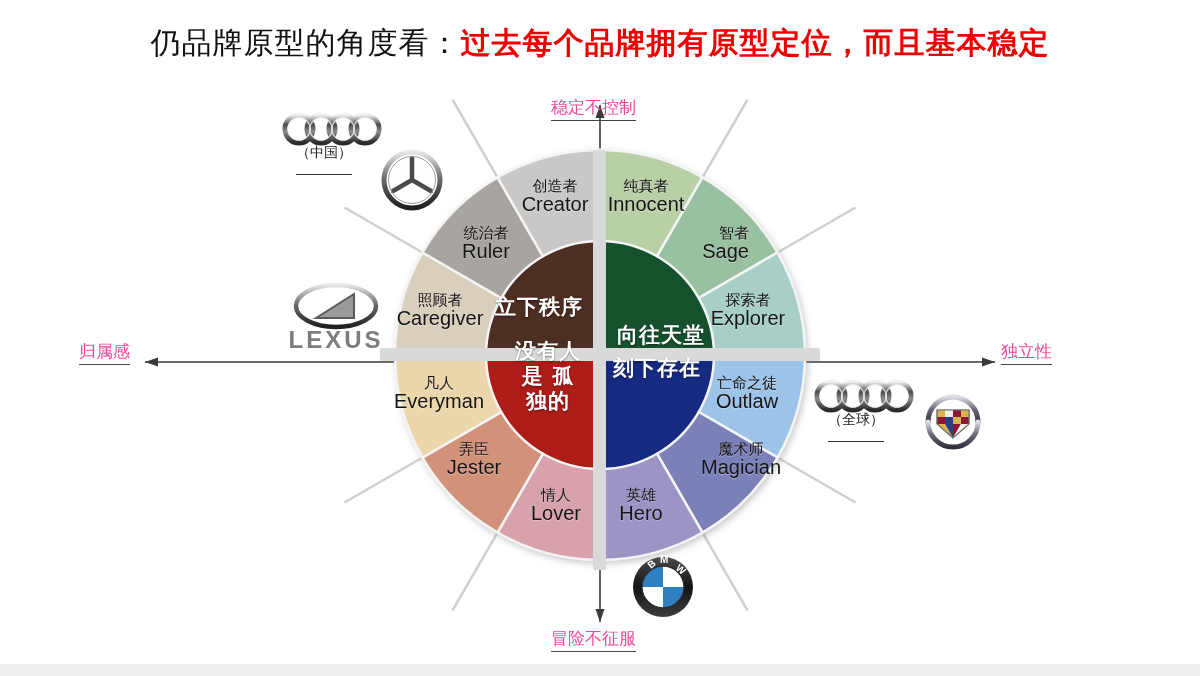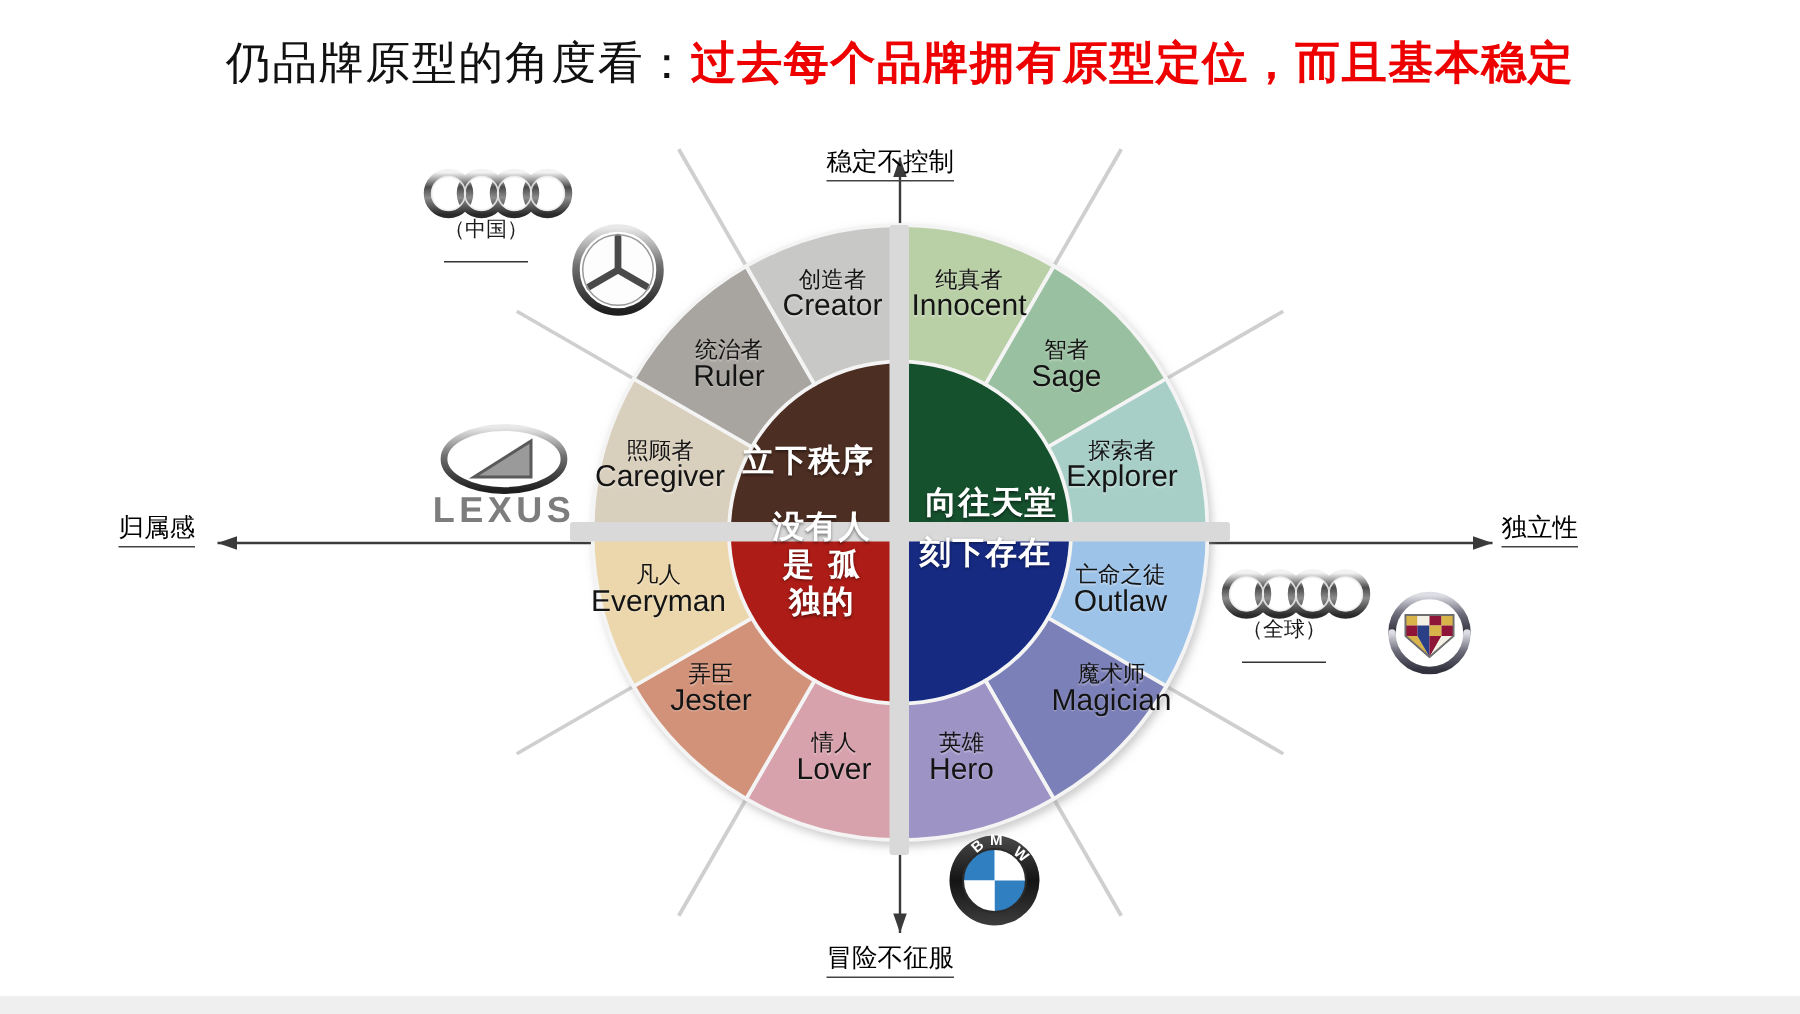--- a/index.html
+++ b/index.html
@@ -23,21 +23,21 @@
   #title .red{
     color:#ee0000;font-weight:bold;
   }
   
   #stage{position:absolute;left:0;top:0;width:1200px;height:676px;}
   svg.layer{position:absolute;left:0;top:0;width:1200px;height:676px;}
   
   .axis-label{
     position:absolute;
     font-family:"DejaVu Serif","Liberation Serif",serif;
-    font-size:17px;color:#000000;
+    font-size:17px;color:#ec4899;
     border-bottom:1.5px solid #444;
     padding-bottom:1px;
     white-space:nowrap;
   }
   #lbl-top{left:551px;top:96px;}
   #lbl-bottom{left:551px;top:627px;}
   #lbl-left{left:79px;top:340px;}
   #lbl-right{left:1001px;top:340px;}
   
   .seg-label{
@@ -238,21 +238,21 @@
   <div class="axis-label" id="lbl-top">稳定不控制</div>
   <div class="axis-label" id="lbl-bottom">冒险不征服</div>
   <div class="axis-label" id="lbl-left">归属感</div>
   <div class="axis-label" id="lbl-right">独立性</div>
 
   <div id="labels">
       <div class="seg-label" style="left: 576px; top: 179px; width: 140px;">
         <span class="cn">纯真者</span>
         <span class="en">Innocent</span>
       </div>
-      <div class="seg-label" style="left: 641px; top: 226px; width: 140px;">
+      <div class="seg-label" style="left: 609px; top: 226px; width: 140px; text-align: right;">
         <span class="cn">智者</span>
         <span class="en">Sage</span>
       </div>
       <div class="seg-label" style="left: 678px; top: 293px; width: 140px;">
         <span class="cn">探索者</span>
         <span class="en">Explorer</span>
       </div>
       <div class="seg-label" style="left: 677px; top: 376px; width: 140px;">
         <span class="cn">亡命之徒</span>
         <span class="en">Outlaw</span>

